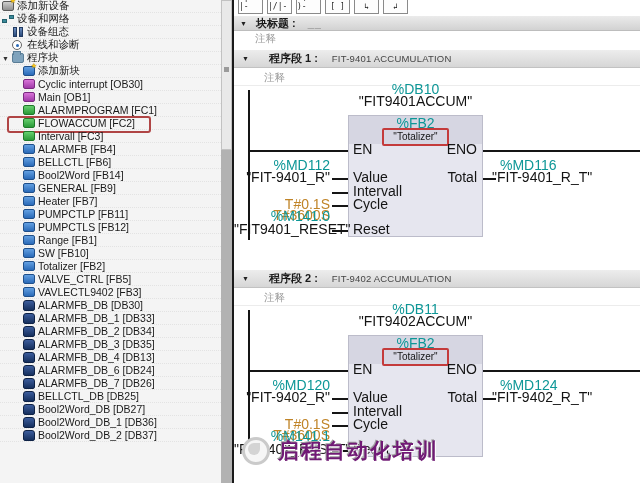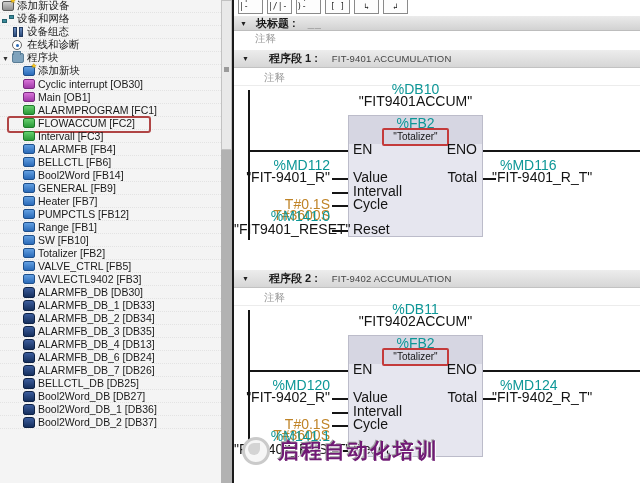--- a/index.html
+++ b/index.html
@@ -193,20 +193,25 @@
         <span class="lbl">GENERAL [FB9]</span>
       </div>
       <div class="tree-row">
         <span class="sp" style="width: 23px;"></span>
         <span class="ic ic-fb"></span>
         <span class="lbl">Heater [FB7]</span>
       </div>
       <div class="tree-row">
         <span class="sp" style="width: 23px;"></span>
         <span class="ic ic-fb"></span>
+        <span class="lbl">PUMPCTLP [FB11]</span>
+      </div>
+      <div class="tree-row">
+        <span class="sp" style="width: 23px;"></span>
+        <span class="ic ic-fb"></span>
         <span class="lbl">PUMPCTLS [FB12]</span>
       </div>
       <div class="tree-row">
         <span class="sp" style="width: 23px;"></span>
         <span class="ic ic-fb"></span>
         <span class="lbl">Range [FB1]</span>
       </div>
       <div class="tree-row">
         <span class="sp" style="width: 23px;"></span>
         <span class="ic ic-fb"></span>

